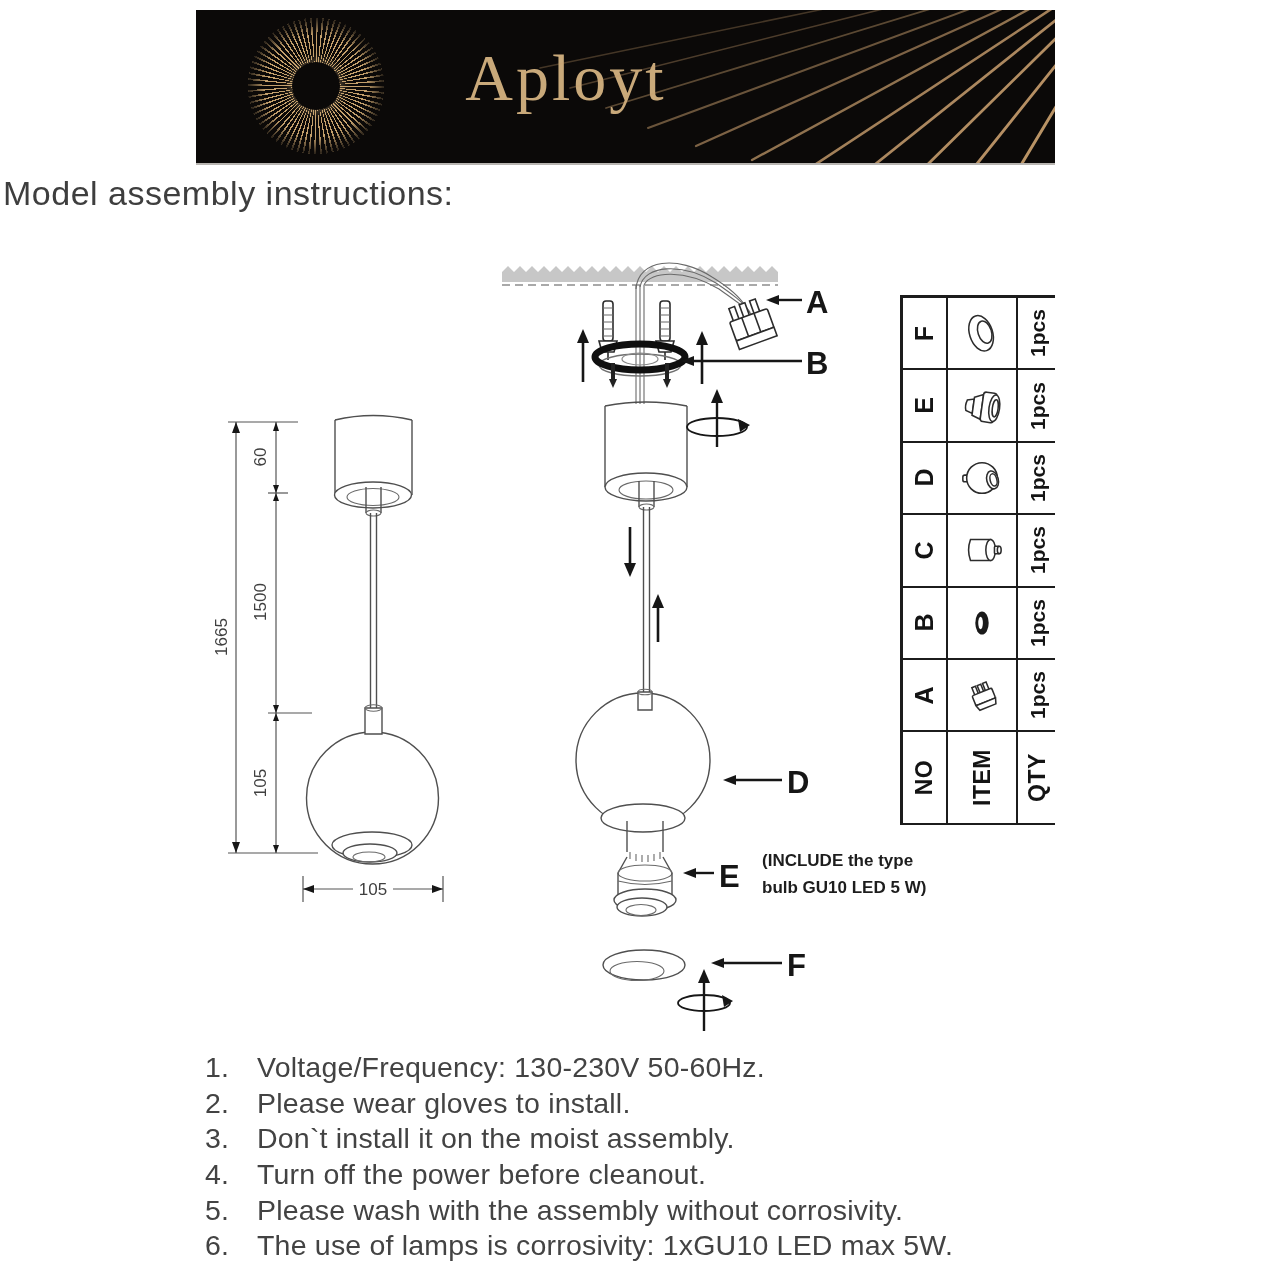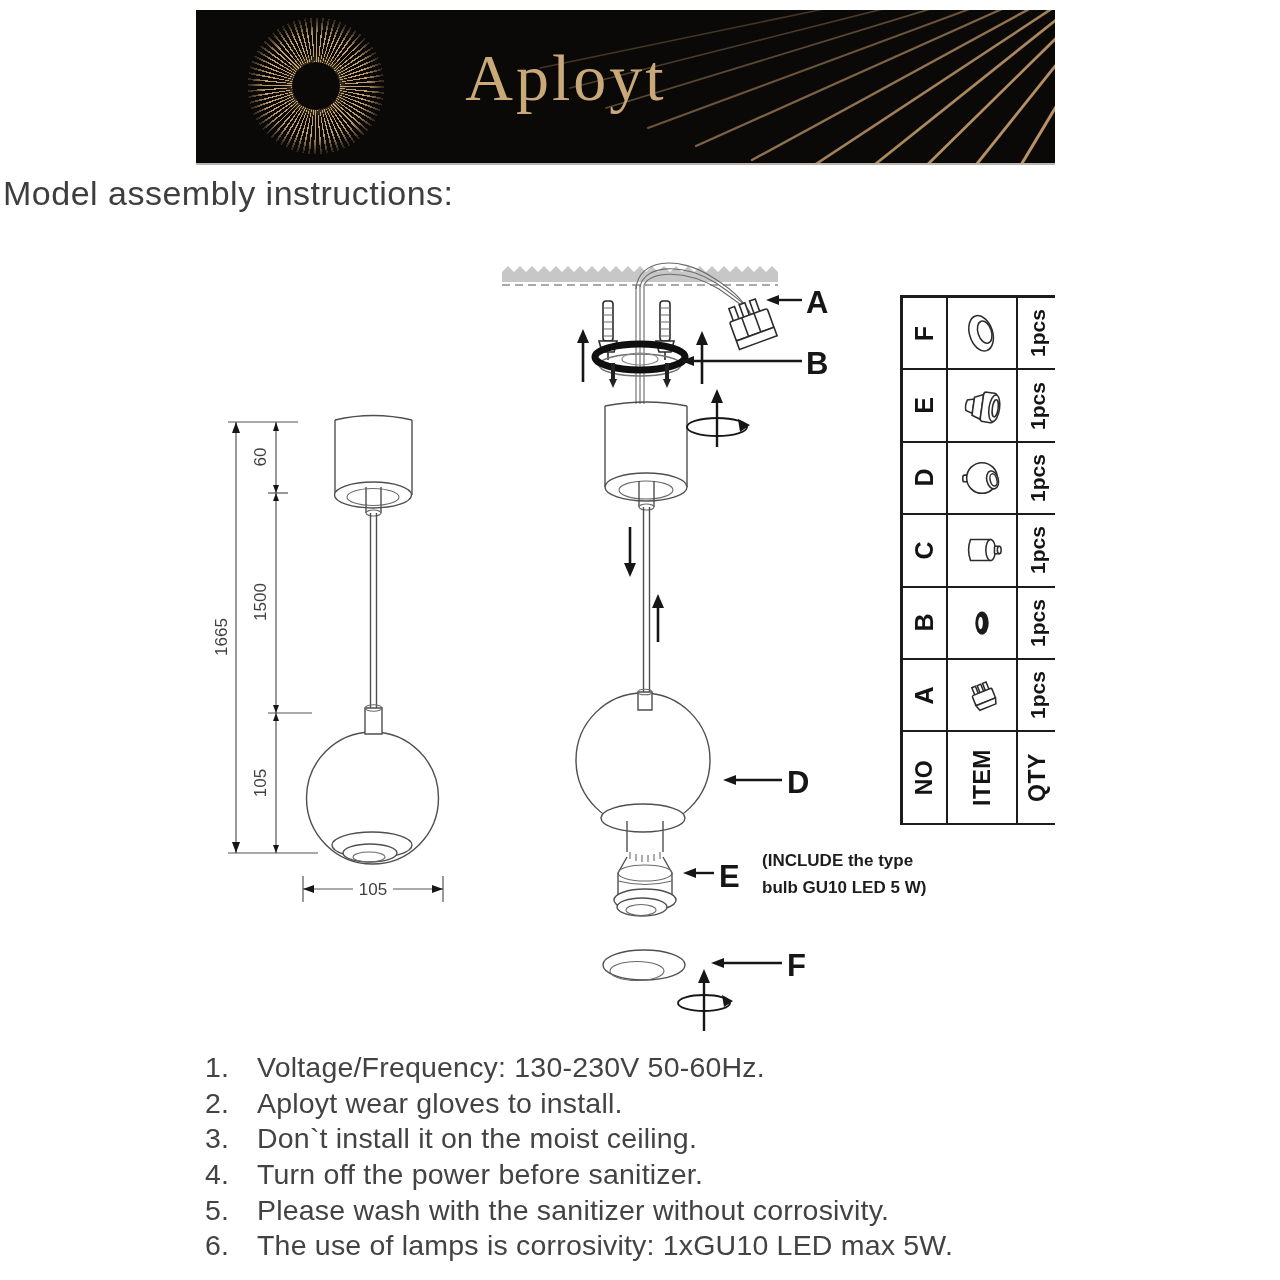--- a/index.html
+++ b/index.html
@@ -401,33 +401,33 @@
       </div>
   </div>
 
   <div class="instructions">
     <div class="irow">
       <span class="inum">1.</span>
       <span>Voltage/Frequency: 130-230V 50-60Hz.</span>
     </div>
     <div class="irow">
       <span class="inum">2.</span>
-      <span>Aployt wear gloves to install.</span>
+      <span>Please wear gloves to install.</span>
     </div>
     <div class="irow">
       <span class="inum">3.</span>
-      <span>Don`t install it on the moist ceiling.</span>
+      <span>Don`t install it on the moist assembly.</span>
     </div>
     <div class="irow">
       <span class="inum">4.</span>
-      <span>Turn off the power before sanitizer.</span>
+      <span>Turn off the power before cleanout.</span>
     </div>
     <div class="irow">
       <span class="inum">5.</span>
-      <span>Please wash with the sanitizer without corrosivity.</span>
+      <span>Please wash with the assembly without corrosivity.</span>
     </div>
     <div class="irow">
       <span class="inum">6.</span>
       <span>The use of lamps is corrosivity: 1xGU10 LED max 5W.</span>
     </div>
   </div>
 
 </div>
 
 </body></html>

